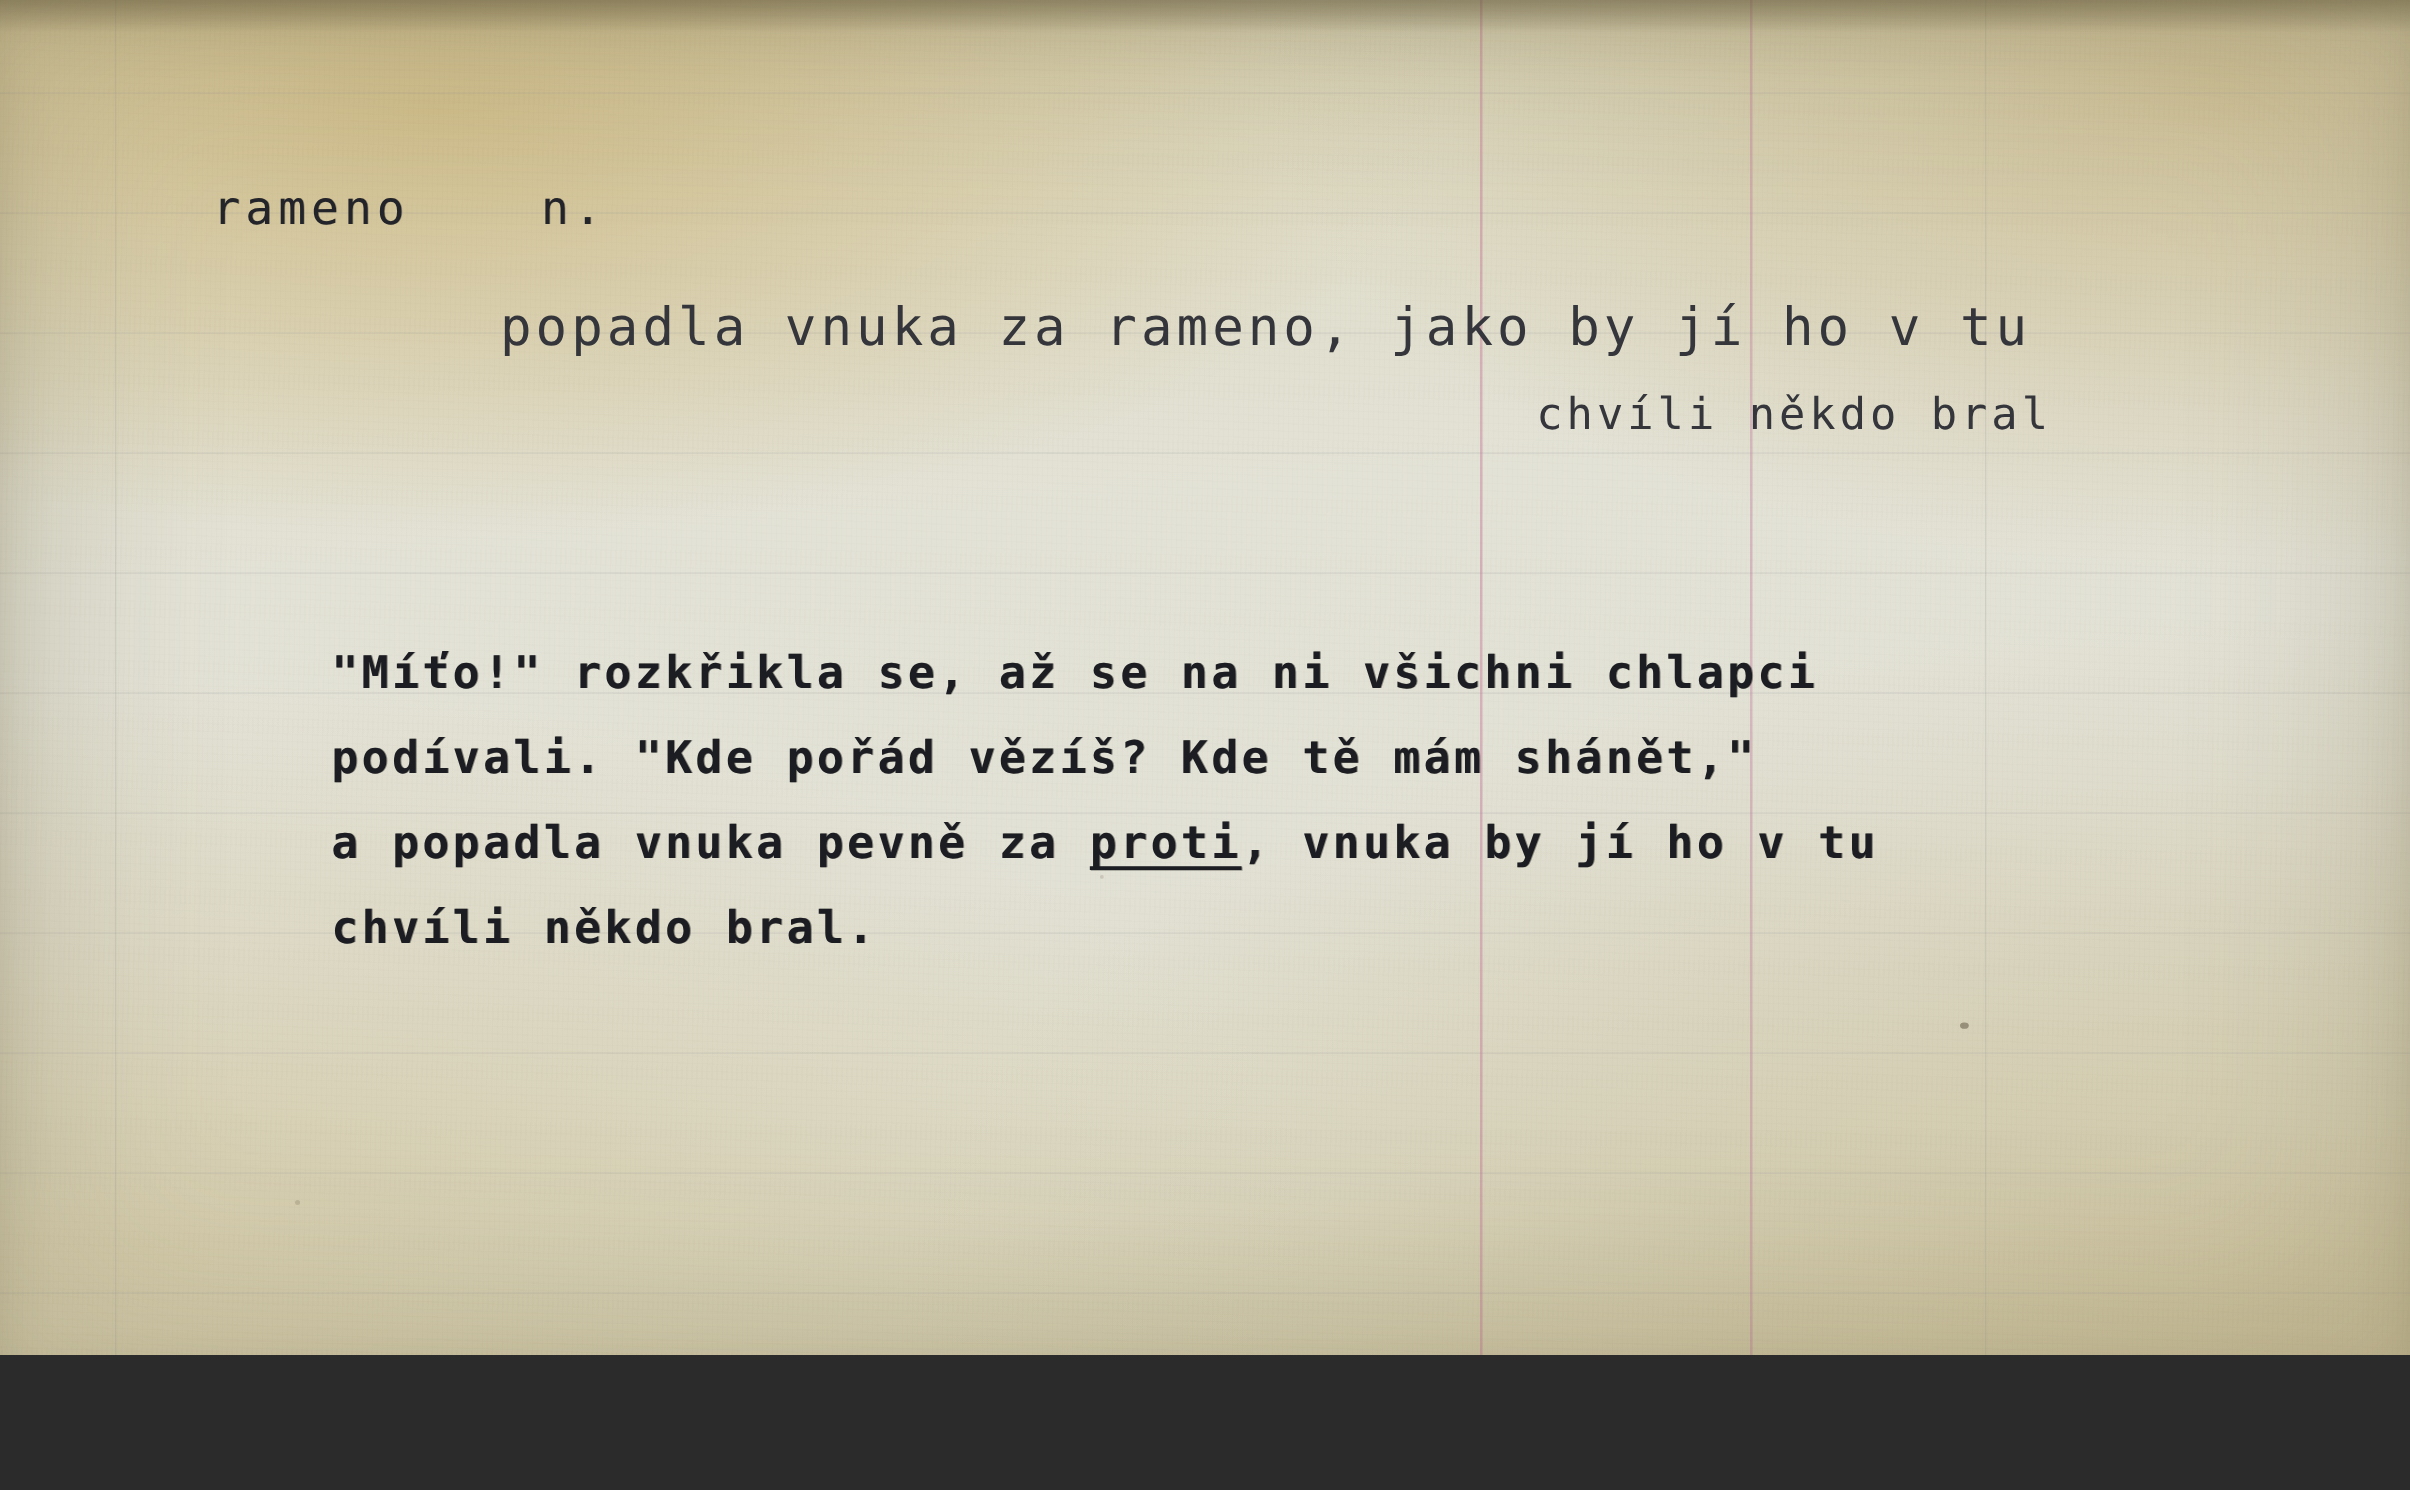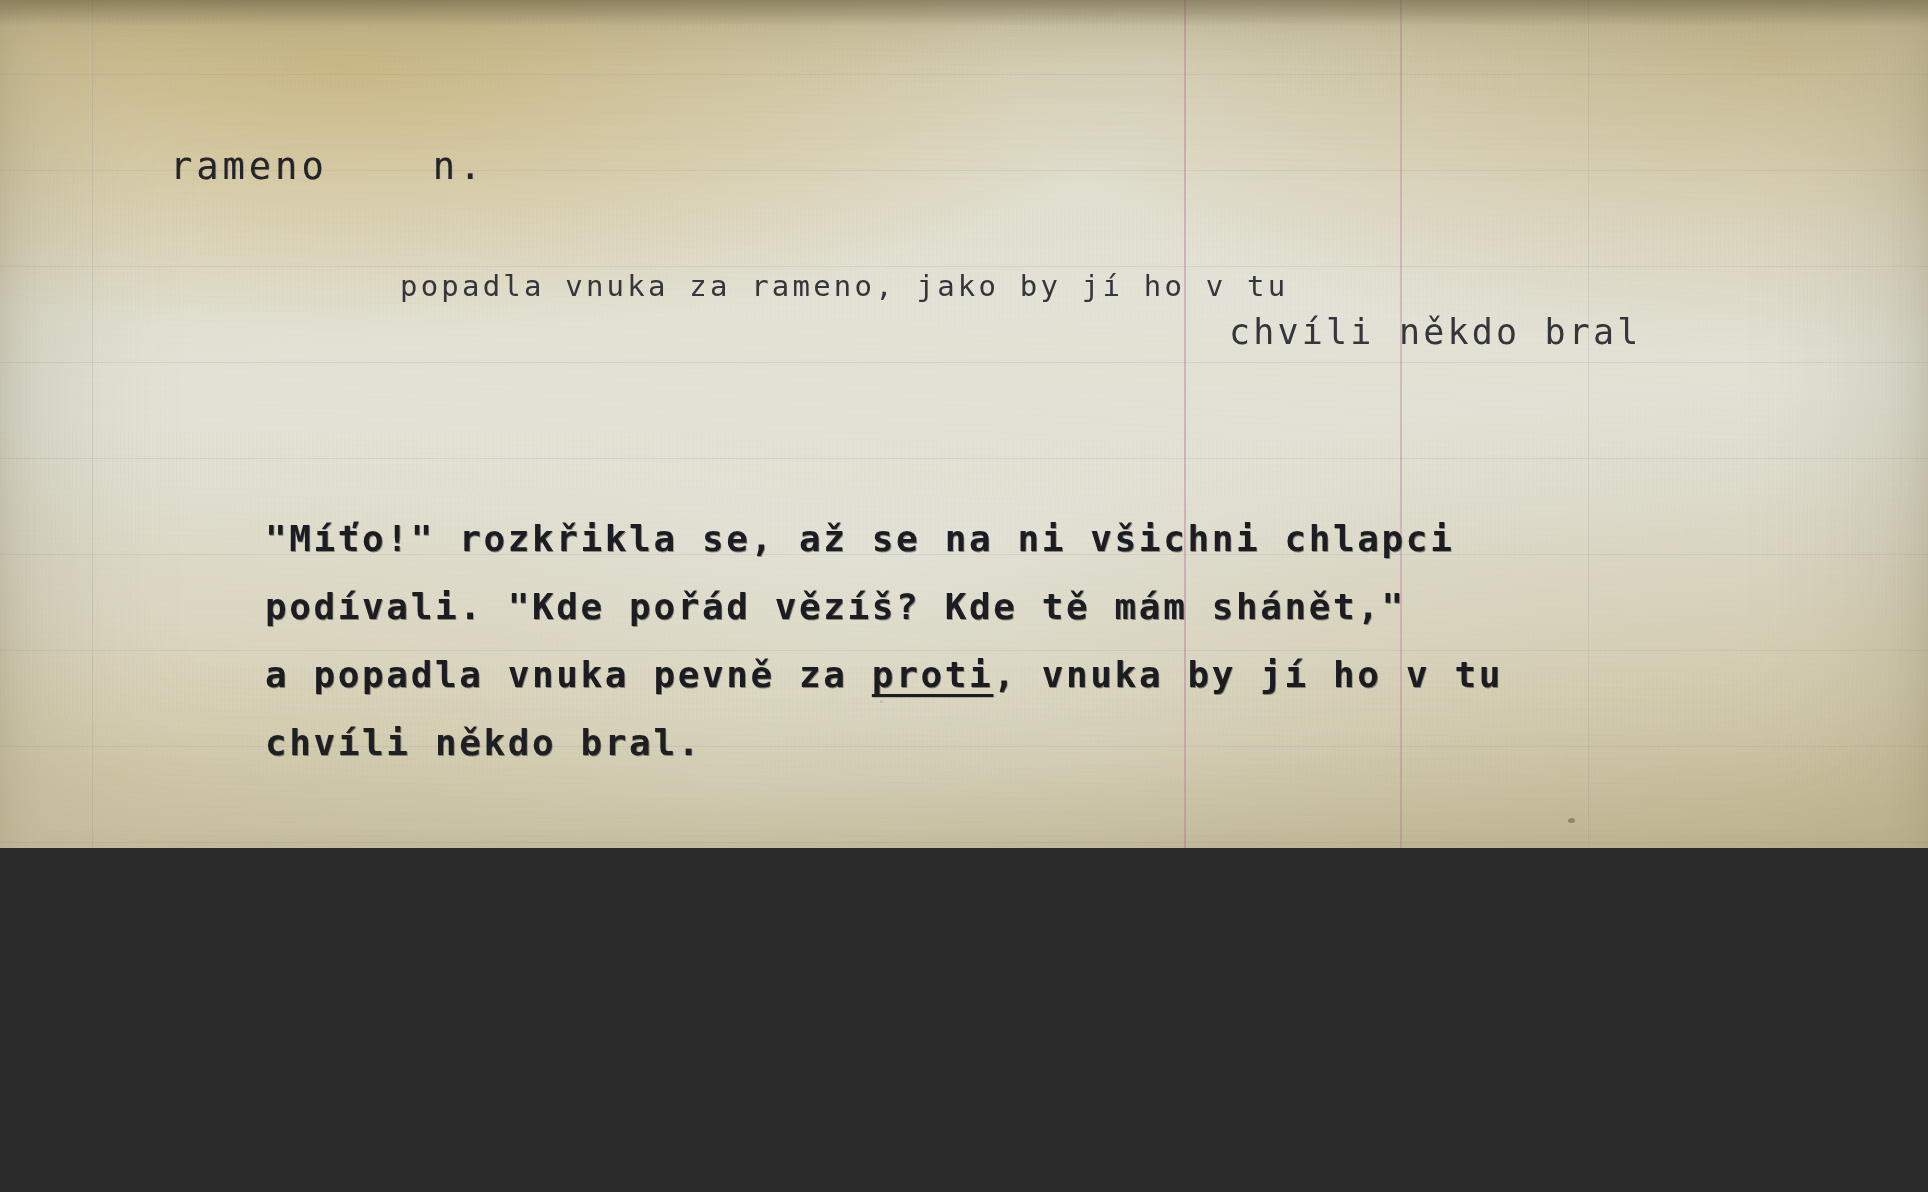--- a/index.html
+++ b/index.html
@@ -3,21 +3,21 @@
 <meta charset="utf-8">
 <style>
   html, body {
     margin: 0;
     padding: 0;
     background: #2b2b2b;
   }
   #card {
     position: relative;
     width: 1928px;
-    height: 848px;
+    height: 1084px;
     overflow: hidden;
     background:
       radial-gradient(ellipse 60% 45% at 18% 8%, rgba(206,186,132,0.85) 0%, rgba(206,186,132,0.0) 70%),
       radial-gradient(ellipse 55% 50% at 92% 6%, rgba(198,180,130,0.70) 0%, rgba(198,180,130,0.0) 72%),
       radial-gradient(ellipse 70% 60% at 6% 92%, rgba(205,192,150,0.55) 0%, rgba(205,192,150,0.0) 70%),
       radial-gradient(ellipse 80% 70% at 95% 96%, rgba(196,183,143,0.55) 0%, rgba(196,183,143,0.0) 72%),
       linear-gradient(175deg, #d8cfae 0%, #dedbc6 16%, #e3e2d6 38%, #e2e1d5 62%, #dcd9c4 84%, #d2caa9 100%);
     font-family: "DejaVu Sans Mono", "Liberation Mono", monospace;
   }
   
@@ -69,24 +69,23 @@
     left: 170px;
     top: 145px;
     font-size: 37px;
     letter-spacing: 4px;
     color: #23252a;
     text-shadow: 0.6px 0.4px 0 rgba(60,55,50,0.35);
   }
   #quote-line1 {
     left: 400px;
     top: 237px;
-    font-size: 29px;
+    font-size: 42px;
     letter-spacing: 3.2px;
     color: #34363b;
-    margin-top: 32px;
   }
   #quote-line2 {
     left: 1229px;
     top: 312px;
     font-size: 35px;
     letter-spacing: 3.2px;
     color: #34363b;
   }
   
   #excerpt {

